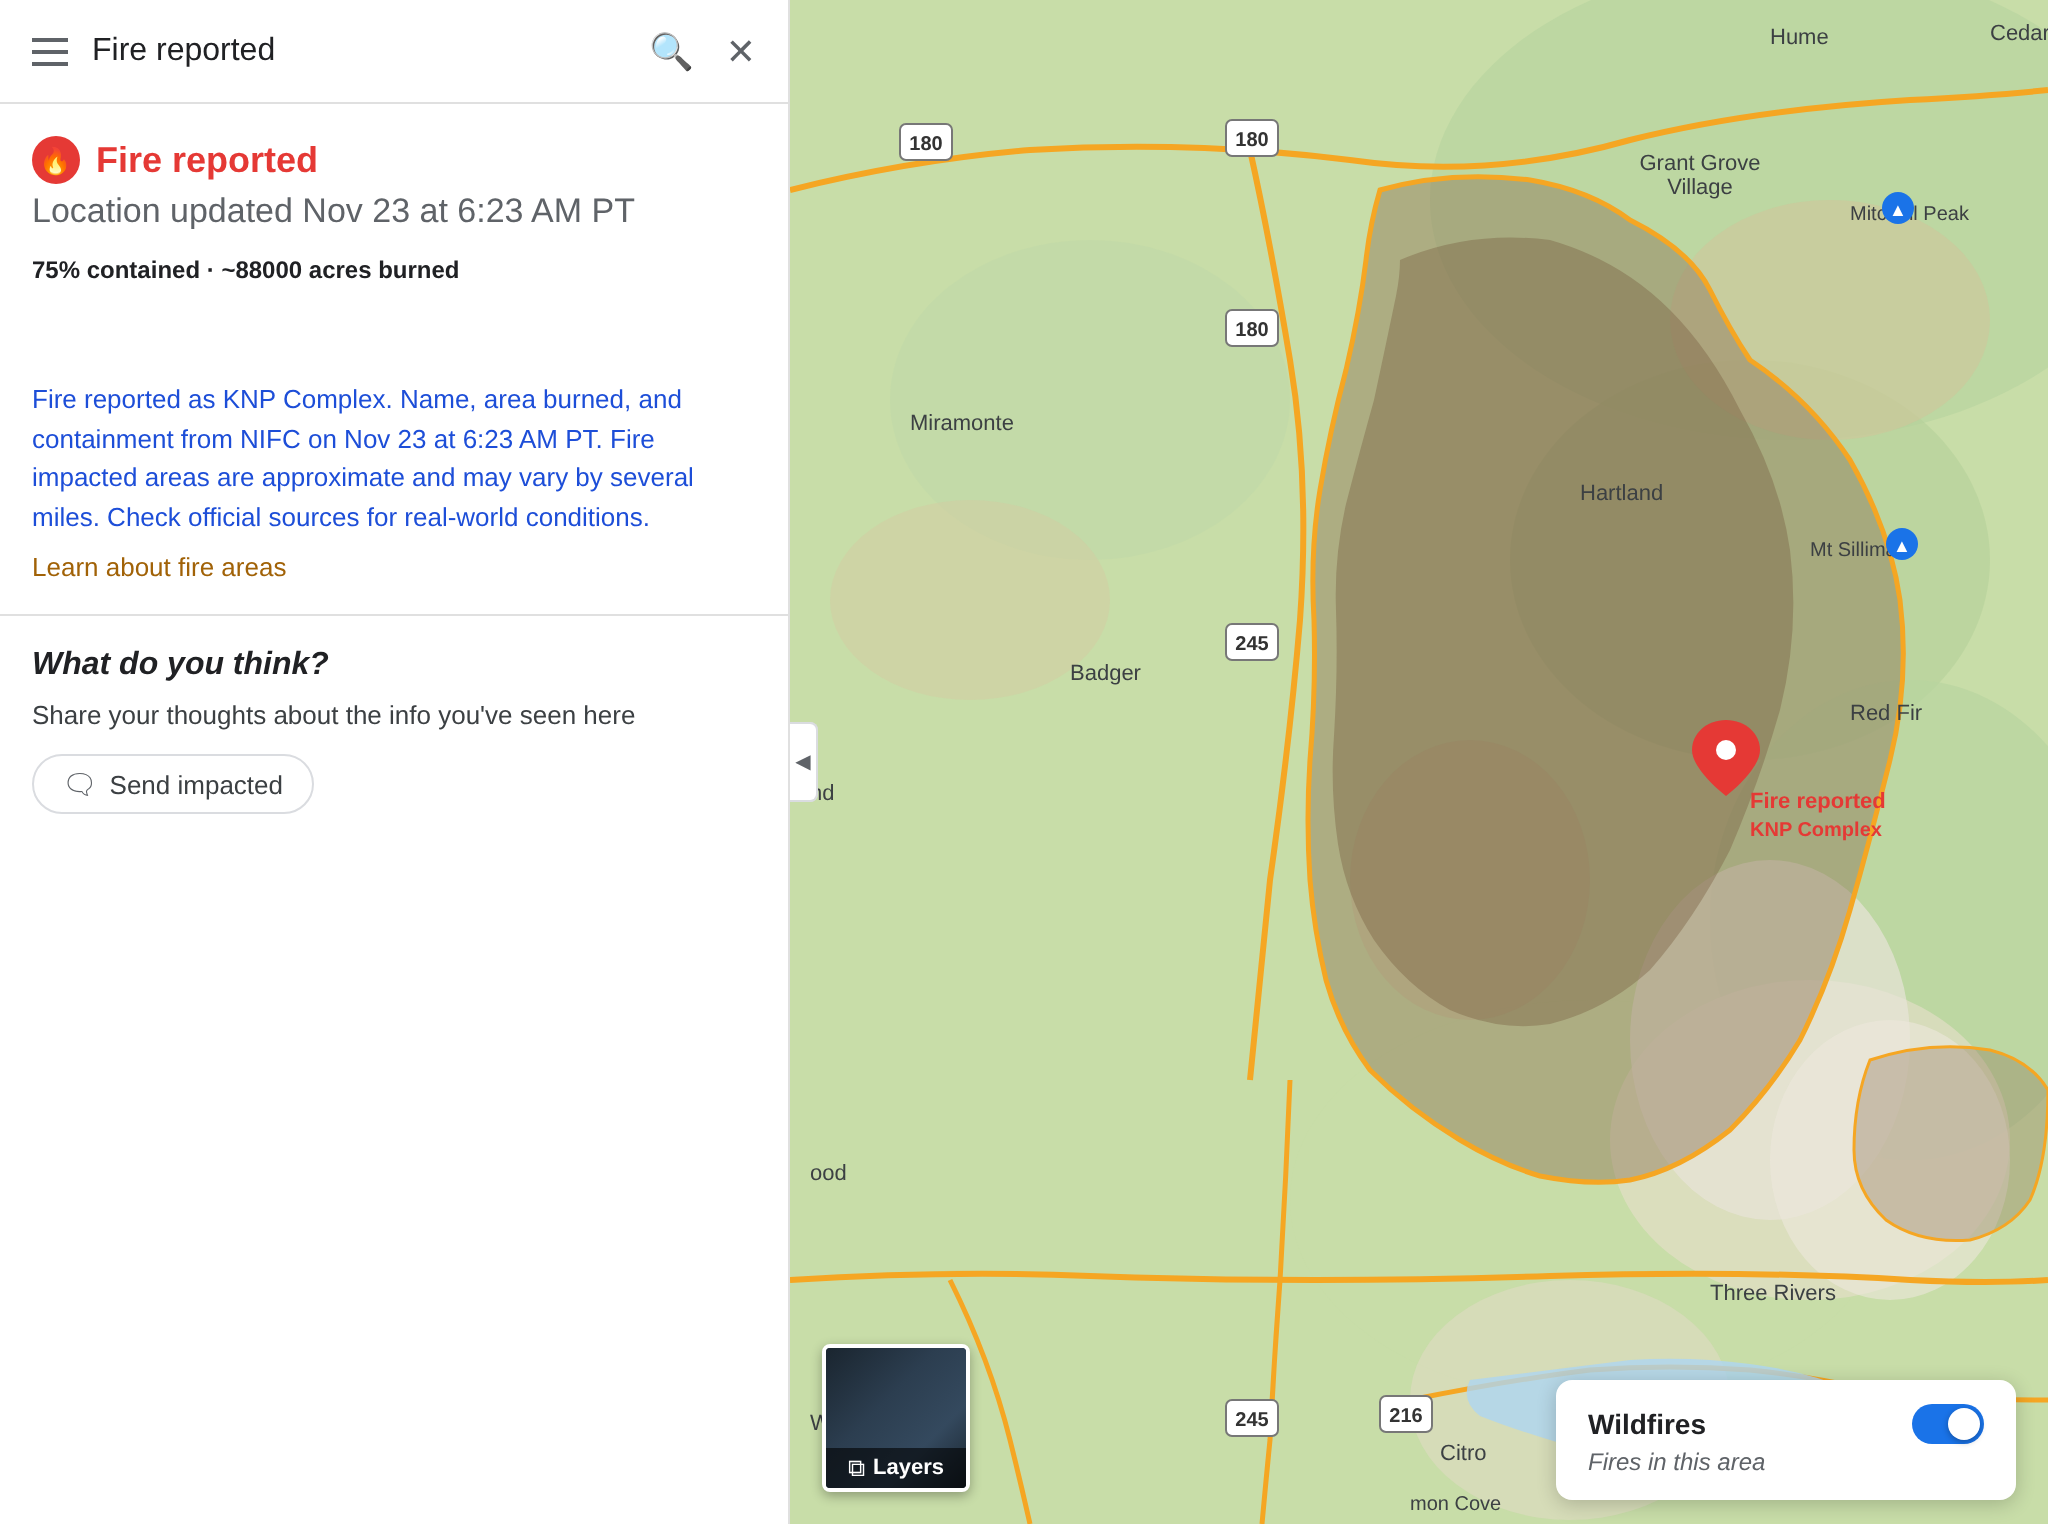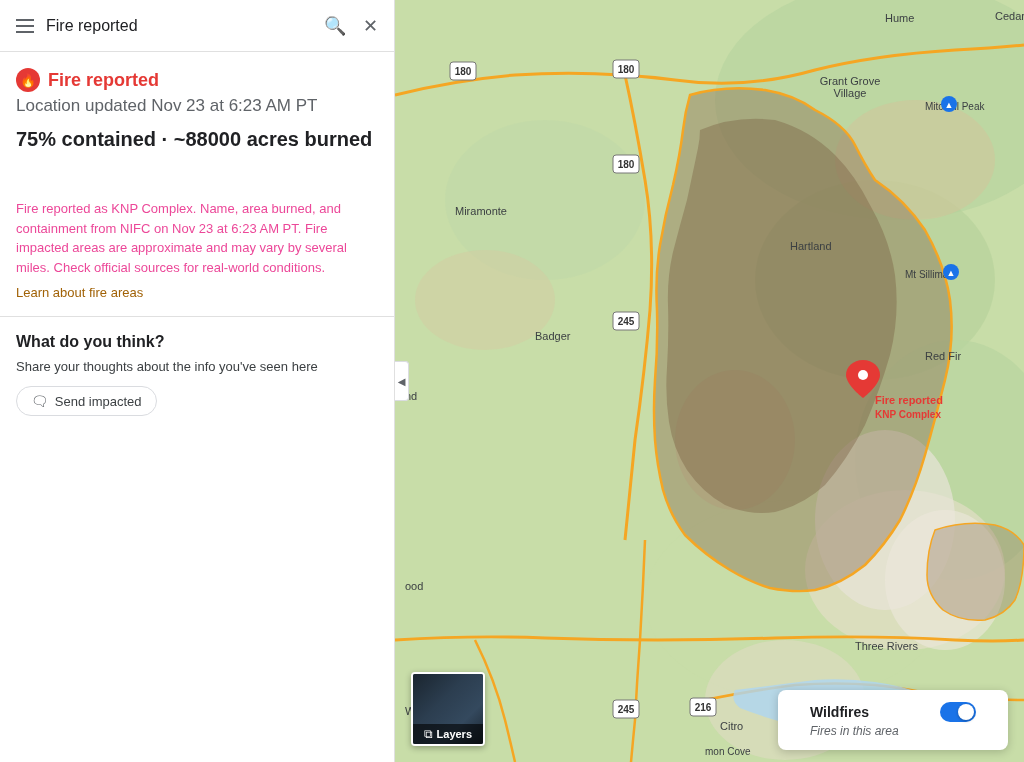--- a/index.html
+++ b/index.html
@@ -74,28 +74,28 @@
       color: #e53935;
       font-size: 18px;
       font-weight: 600;
     }
     #location-updated {
       color: #5f6368;
       font-size: 17px;
       margin-bottom: 12px;
     }
     #containment-info {
-      font-size: 20px;
+      font-size: 12px;
       font-weight: 700;
       color: #202124;
       margin-bottom: 10px;
     }
     #fire-description {
       font-size: 13px;
-      color: #ec4899;
+      color: #1d4ed8;
       line-height: 1.5;
       margin-bottom: 8px;
       margin-top: 48px;
     }
     #learn-link {
       color: #a16207;
       font-size: 13px;
       cursor: pointer;
       text-decoration: none;
       display: block;
@@ -108,20 +108,21 @@
       margin: 0 -16px;
       margin-bottom: 16px;
     }
 
     #feedback-section {}
     #what-do-you-think {
       font-size: 16px;
       font-weight: 600;
       color: #202124;
       margin-bottom: 8px;
+      font-style: italic;
     }
     #share-thoughts {
       font-size: 13px;
       color: #3c4043;
       margin-bottom: 12px;
     }
     #send-feedback-btn {
       display: flex;
       align-items: center;
       gap: 6px;
@@ -226,21 +227,21 @@
       font-weight: 700;
     }
 
     
     #wildfires-panel {
       position: absolute;
       bottom: 12px;
       right: 16px;
       background: #fff;
       border-radius: 8px;
-      padding: 12px 32px;
+      padding: 12px 16px;
       box-shadow: 0 2px 10px rgba(0,0,0,0.2);
       min-width: 230px;
       z-index: 10;
     }
     #wildfires-row {
       display: flex;
       align-items: center;
       justify-content: space-between;
       margin-bottom: 2px;
     }

